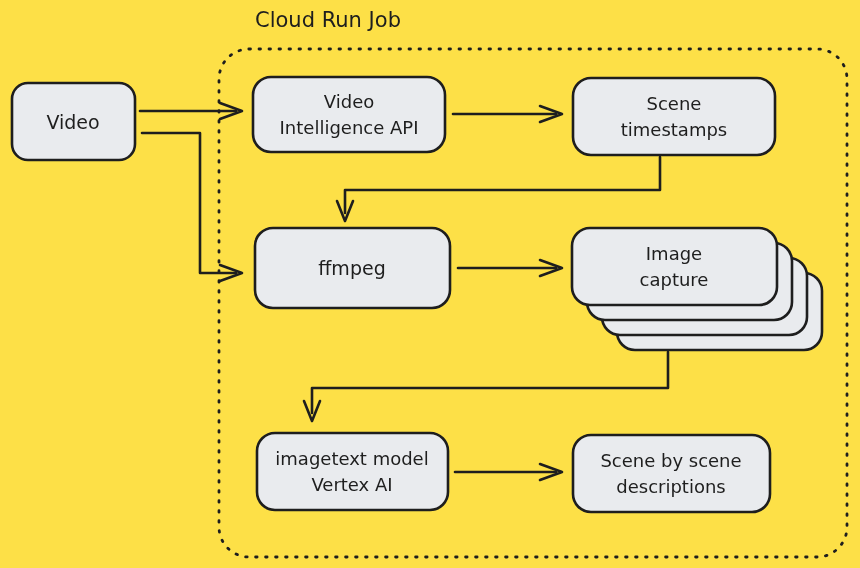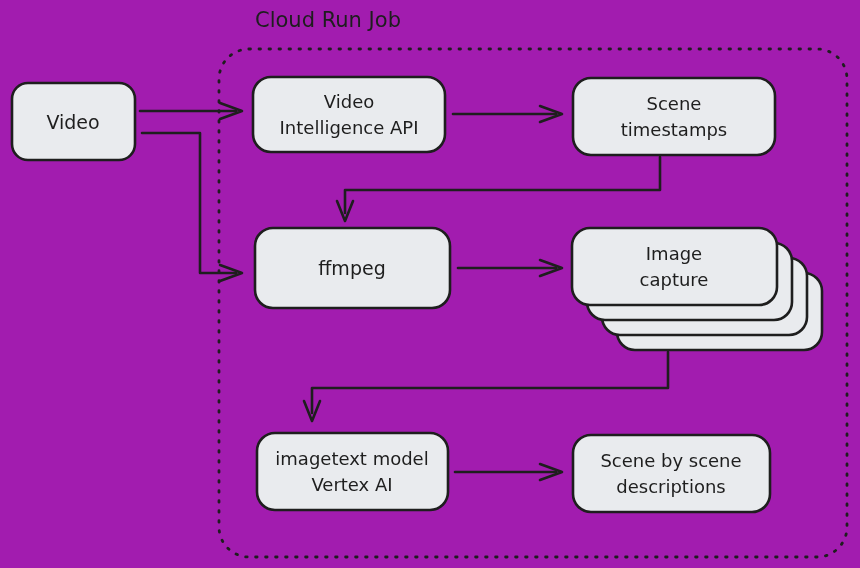--- a/index.html
+++ b/index.html
@@ -7,21 +7,21 @@
     padding: 0;
     background: #ffffff;
     width: 860px;
     height: 568px;
     overflow: hidden;
   }
   .canvas-wrap {
     position: relative;
     width: 860px;
     height: 568px;
-    background: #a21caf;
+    background: #fde047;
   }
   svg text {
     font-family: "DejaVu Sans", sans-serif;
     fill: #1e1e1e;
   }
   .node-label {
     font-size: 18px;
     text-anchor: middle;
   }
   .node-label-single {

